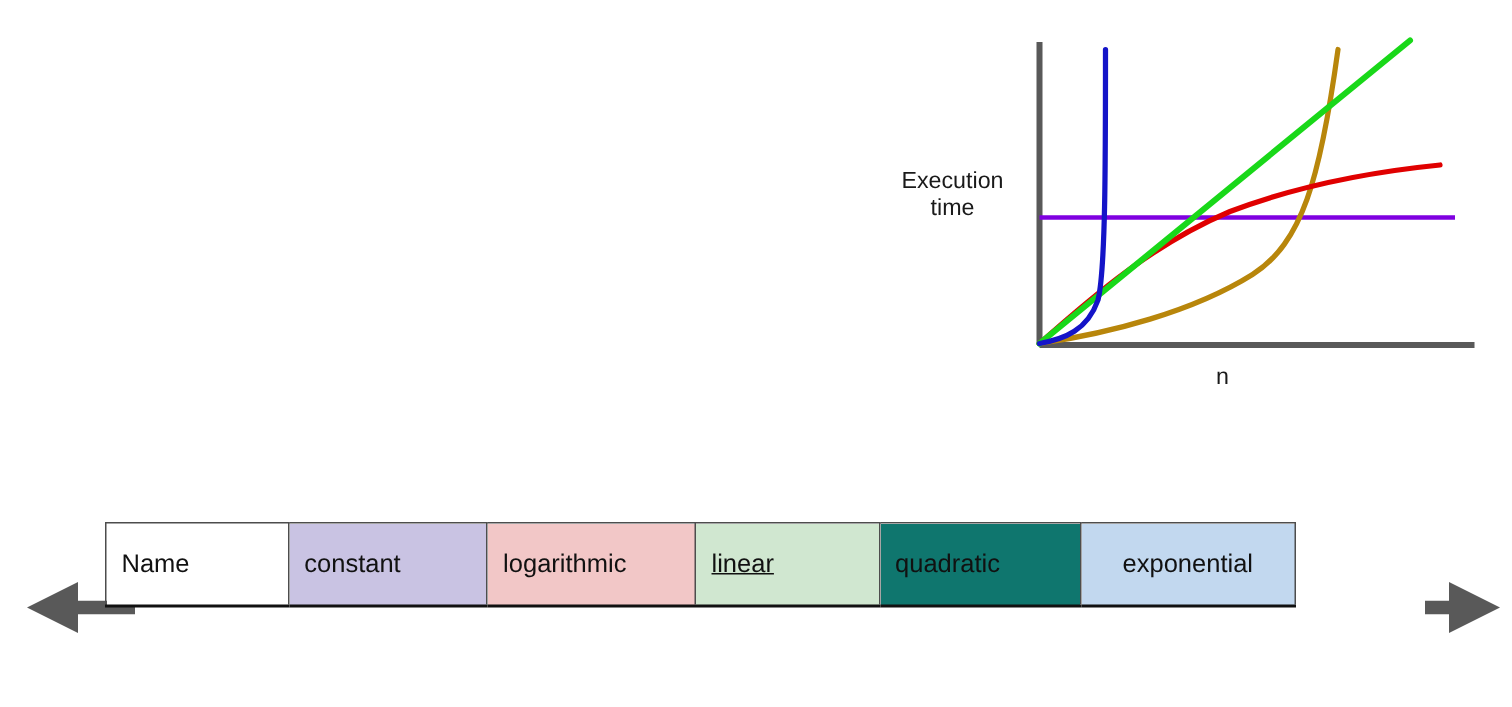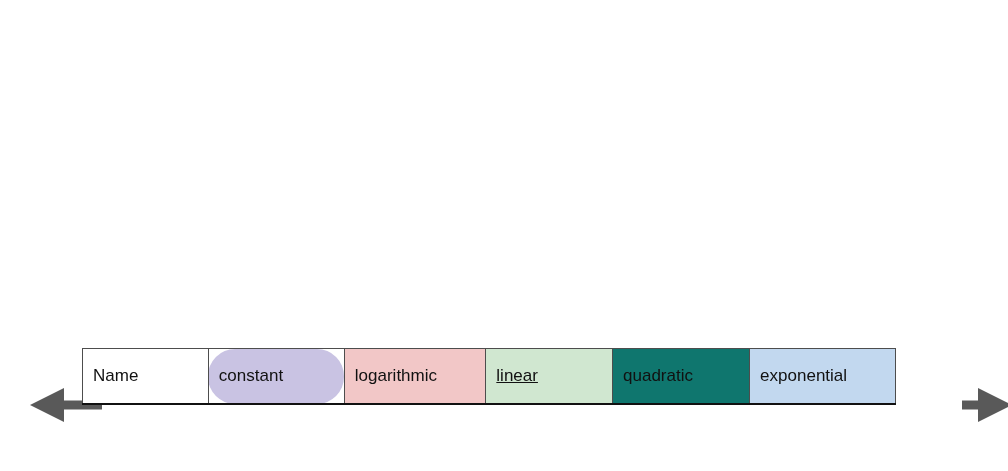--- a/index.html
+++ b/index.html
@@ -48,25 +48,24 @@
   #xlabel {
     left: 215px;
     top: 243px;
     width: 40px;
     text-align: center;
   }
 
   
   #complexity-table-wrap {
     position: absolute;
-    left: 12px;
+    left: 0px;
     top: 340px;
     width: 864px;
     height: 131px;
-    padding-left: 20px;
   }
   #arrow-svg {
     position: absolute;
     left: 0;
     top: 0;
     pointer-events: none;
   }
   table#complexity-table {
     position: absolute;
     left: 70px;
@@ -81,32 +80,54 @@
     font-size: 17px;
     color: #111111;
     vertical-align: middle;
     white-space: nowrap;
     overflow: hidden;
   }
   table#complexity-table tr.row-name td {
     border-bottom: 2px solid #111111;
   }
   .col-label  { width: 146px; background: #ffffff; }
-  .col-c0     { width: 150px; border-radius: 27px; }
+  .col-c0     { width: 150px; }
   .col-c1     { width: 147px; }
   .col-c2     { width: 150px; text-decoration: underline; }
   .col-c3     { width: 148px; }
-  .col-c4     { width: 151px; }
+  .col-c4     { width: 151px; text-align: center; }
   sup { font-size: 0.68em; vertical-align: super; line-height: 0; }
 </style>
 </head>
 <body>
 
 <div id="page">
 
+  <div id="chart-figure">
+
+    <svg id="chart-svg" width="428" height="285" viewBox="0 0 428 285">
+
+      <line x1="113" y1="28" x2="113" y2="230" stroke="#595959" stroke-width="4"></line>
+      <line x1="113" y1="230" x2="403" y2="230" stroke="#595959" stroke-width="4"></line>
+
+      <line x1="113" y1="145" x2="390" y2="145" stroke="#7f00e0" stroke-width="3"></line>
+
+      <path d="M 113 229 C 160 222, 215 208, 255 183 C 288 162, 300 120, 312 33" fill="none" stroke="#b8860b" stroke-width="3.5" stroke-linecap="round"></path>
+
+      <path d="M 113 229 C 150 196, 190 162, 240 141 C 290 122, 340 114, 380 110" fill="none" stroke="#e00000" stroke-width="3.5" stroke-linecap="round"></path>
+
+      <line x1="113" y1="229" x2="360" y2="27" stroke="#19d819" stroke-width="4" stroke-linecap="round"></line>
+
+      <path d="M 113 229 C 130 226, 145 220, 152 200 C 157 180, 157 110, 157 33" fill="none" stroke="#1414c8" stroke-width="3.5" stroke-linecap="round"></path>
+    </svg>
+
+    <div id="ylabel" class="axis-label">Execution
+time</div>
+    <div id="xlabel" class="axis-label">n</div>
+  </div>
 
   <div id="complexity-table-wrap">
 
     <svg id="arrow-svg" width="1008" height="131" viewBox="0 0 1008 131">
 
       <line x1="40" y1="65" x2="90" y2="65" stroke="#595959" stroke-width="9"></line>
       <polygon points="18,65 52,48 52,82" fill="#595959"></polygon>
 
       <line x1="950" y1="65" x2="972" y2="65" stroke="#595959" stroke-width="9"></line>
       <polygon points="1000,65 966,48 966,82" fill="#595959"></polygon>

